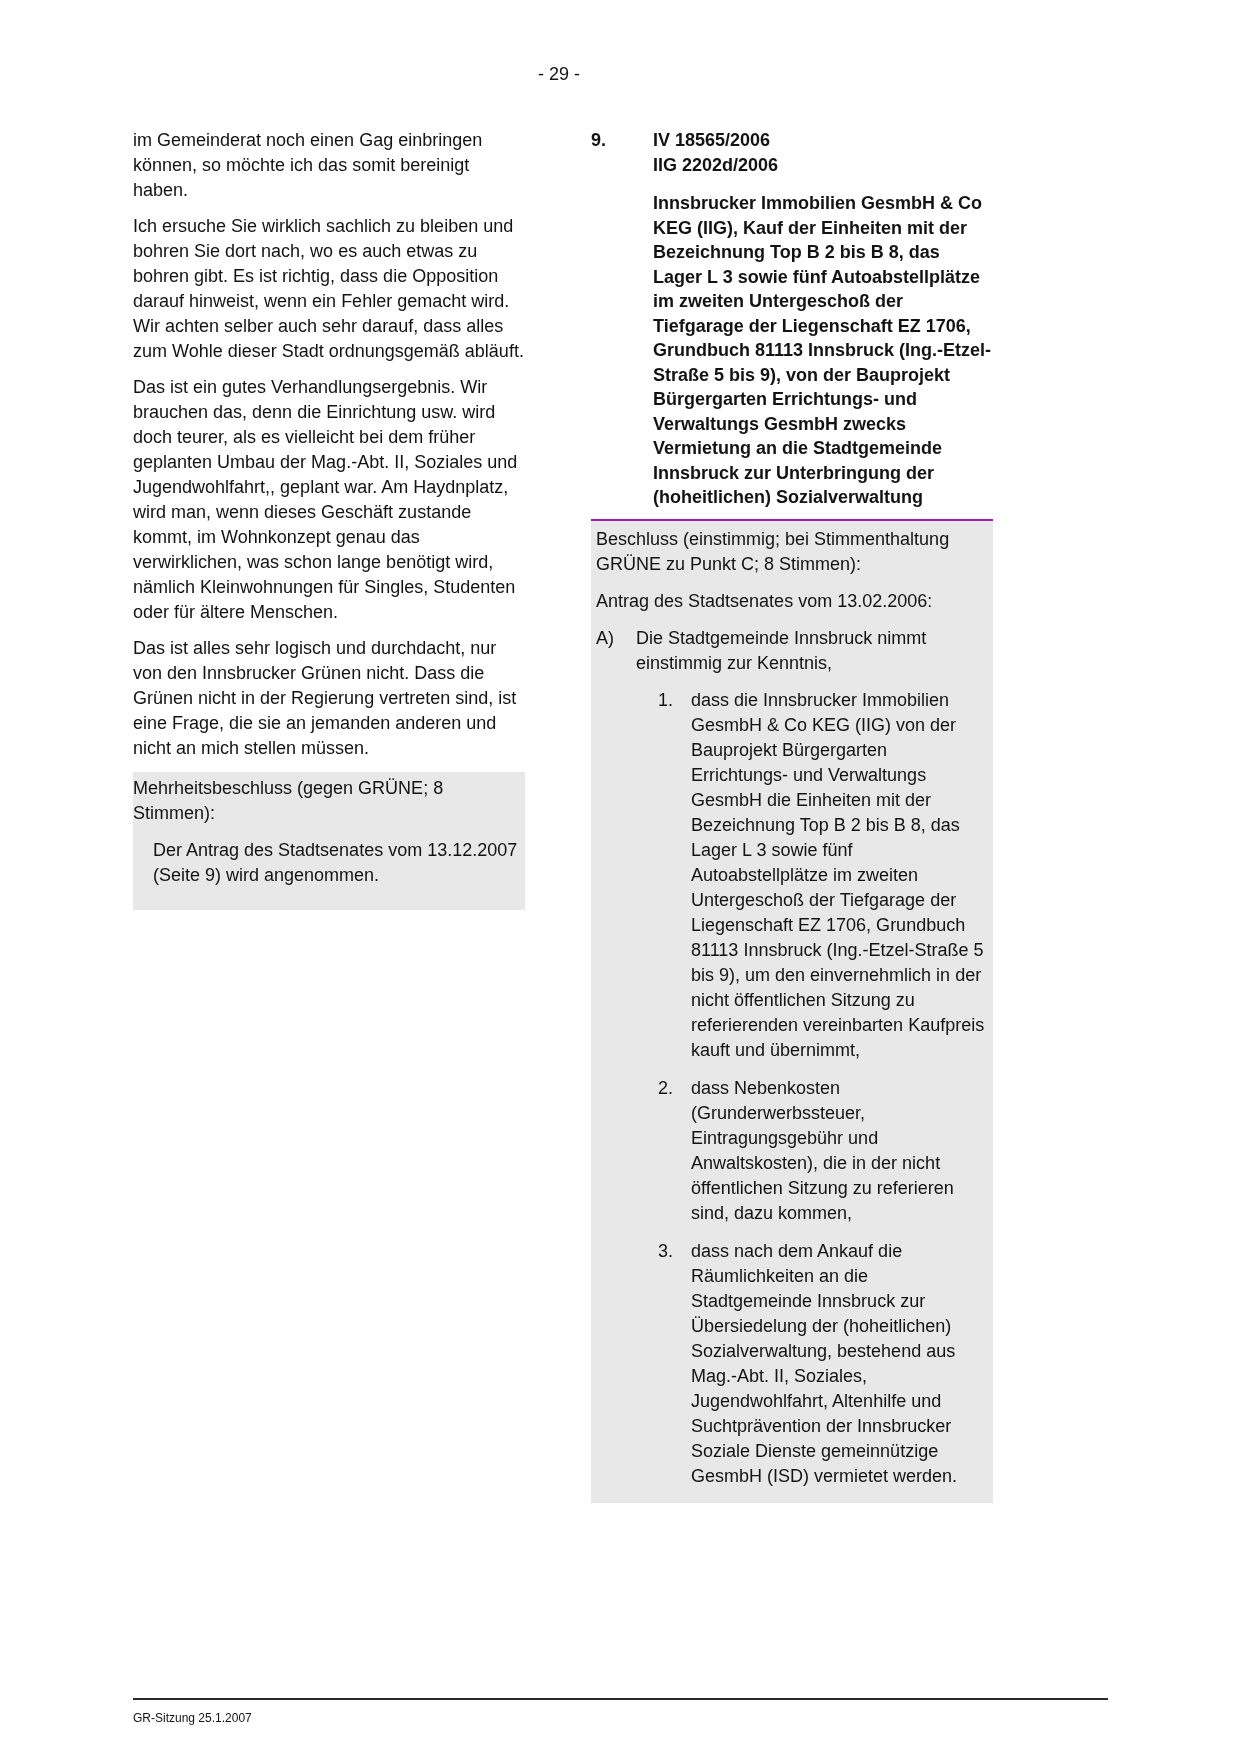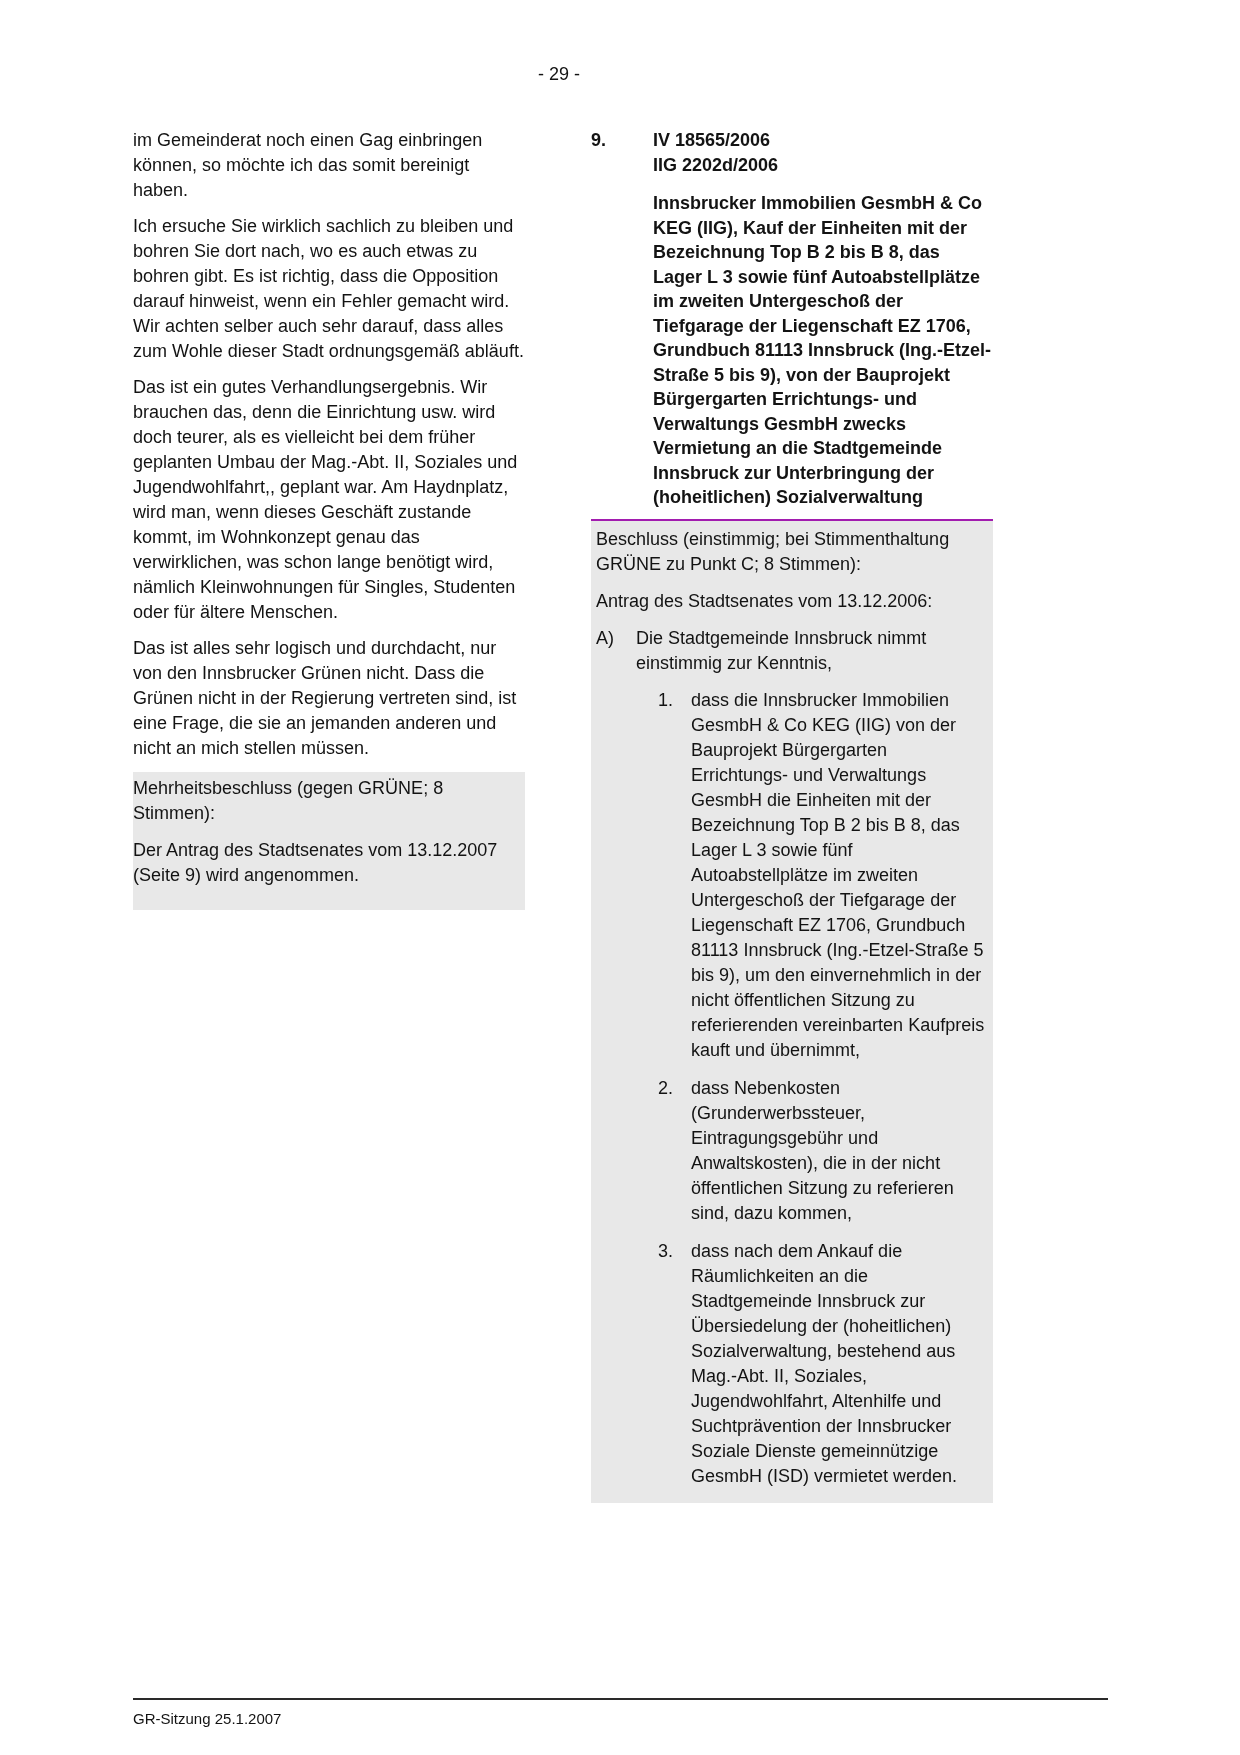--- a/index.html
+++ b/index.html
@@ -43,21 +43,21 @@
   }
   p { margin: 0 0 11px 0; }
   .left-col p:last-child { margin-bottom: 0; }
 
   .decision-block {
     background: #e8e8e8;
     margin-top: 6px;
     padding: 4px 4px 10px 0;
   }
   .decision-block p { margin: 0 0 12px 0; }
-  .decision-block p:last-child { margin-bottom: 12px; }
+  .decision-block p:last-child { margin-bottom: 12px; padding-left: 20px; }
 
   
   .item-head { display: flex; }
   .item-number {
     flex: 0 0 62px;
     font-weight: bold;
   }
   .item-head-content { flex: 1 1 auto; }
   .item-refs { font-weight: bold; margin-bottom: 13px; }
   .item-title { font-weight: bold; margin: 0; line-height: 24.5px; }
@@ -79,21 +79,21 @@
   .numbered-item .item-text { flex: 1 1 auto; }
   .numbered-item:last-child { margin-bottom: 0; }
 
   .footer {
     position: absolute;
     left: 133px;
     top: 1698px;
     width: 975px;
     border-top: 2px solid #2a2a2a;
     padding-top: 6px;
-    font-size: 15px;
+    font-size: 12px;
   }
 </style>
 </head>
 <body>
 
 <div class="page-number">- 29 -</div>
 
 <div class="columns">
 
   <div class="left-col">
@@ -116,21 +116,21 @@
         <div class="item-refs">
           <div>IV 18565/2006</div>
           <div>IIG 2202d/2006</div>
         </div>
         <p class="item-title">Innsbrucker Immobilien GesmbH &amp; Co KEG (IIG), Kauf der Einheiten mit der Bezeichnung Top B 2 bis B 8, das Lager L 3 sowie fünf Autoabstellplätze im zweiten Untergeschoß der Tiefgarage der Liegenschaft EZ 1706, Grundbuch 81113 Innsbruck (Ing.-Etzel-Straße 5 bis 9), von der Bauprojekt Bürgergarten Errichtungs- und Verwaltungs GesmbH zwecks Vermietung an die Stadtgemeinde Innsbruck zur Unterbringung der (hoheitlichen) Sozialverwaltung</p>
       </div>
     </div>
 
     <div class="right-decision">
       <p>Beschluss (einstimmig; bei Stimmenthaltung GRÜNE zu Punkt C; 8 Stimmen):</p>
-      <p>Antrag des Stadtsenates vom 13.12.2006:</p>
+      <p>Antrag des Stadtsenates vom 13.02.2006:</p>
 
       <div class="lettered-item">
         <span class="item-label">A)</span>
         <div class="item-text">Die Stadtgemeinde Innsbruck nimmt einstimmig zur Kenntnis,</div>
       </div>
 
       <div class="numbered-item">
         <span class="item-label">1.</span>
         <div class="item-text">dass die Innsbrucker Immobilien GesmbH &amp; Co KEG (IIG) von der Bauprojekt Bürgergarten Errichtungs- und Verwaltungs GesmbH die Einheiten mit der Bezeichnung Top B 2 bis B 8, das Lager L 3 sowie fünf Autoabstellplätze im zweiten Untergeschoß der Tiefgarage der Liegenschaft EZ 1706, Grundbuch 81113 Innsbruck (Ing.-Etzel-Straße 5 bis 9), um den einvernehmlich in der nicht öffentlichen Sitzung zu referierenden vereinbarten Kaufpreis kauft und übernimmt,</div>
       </div>

